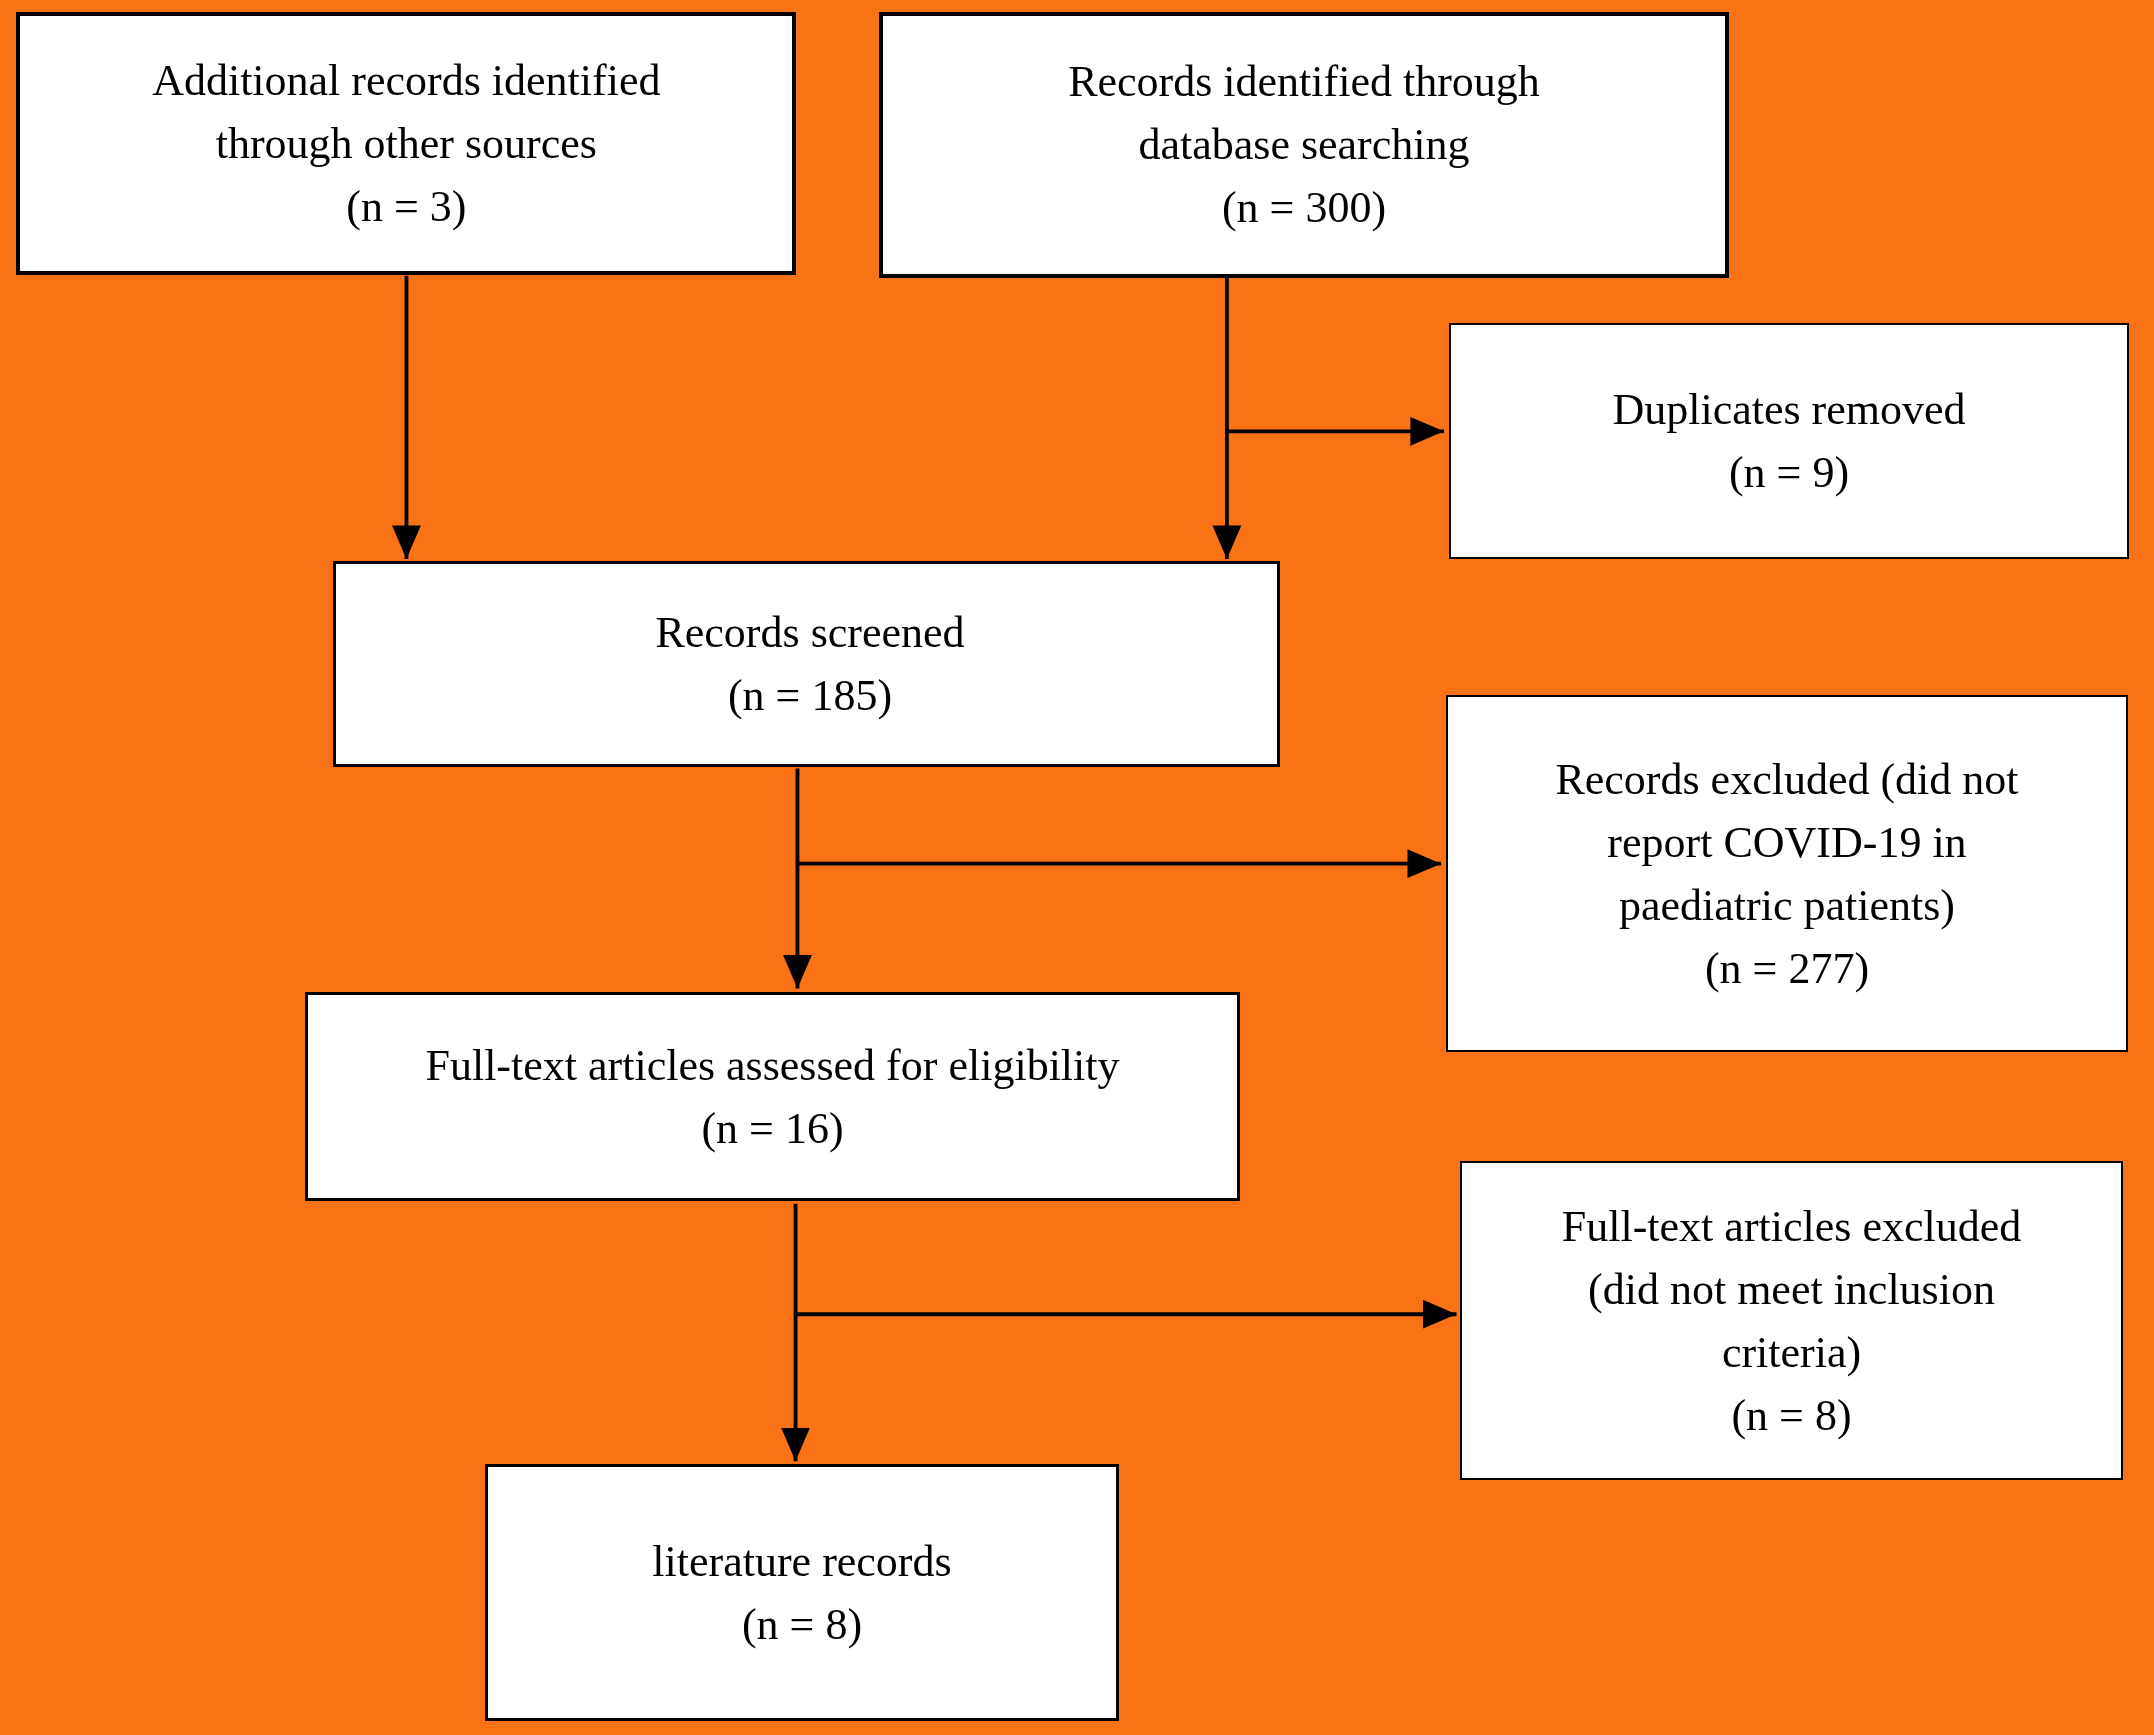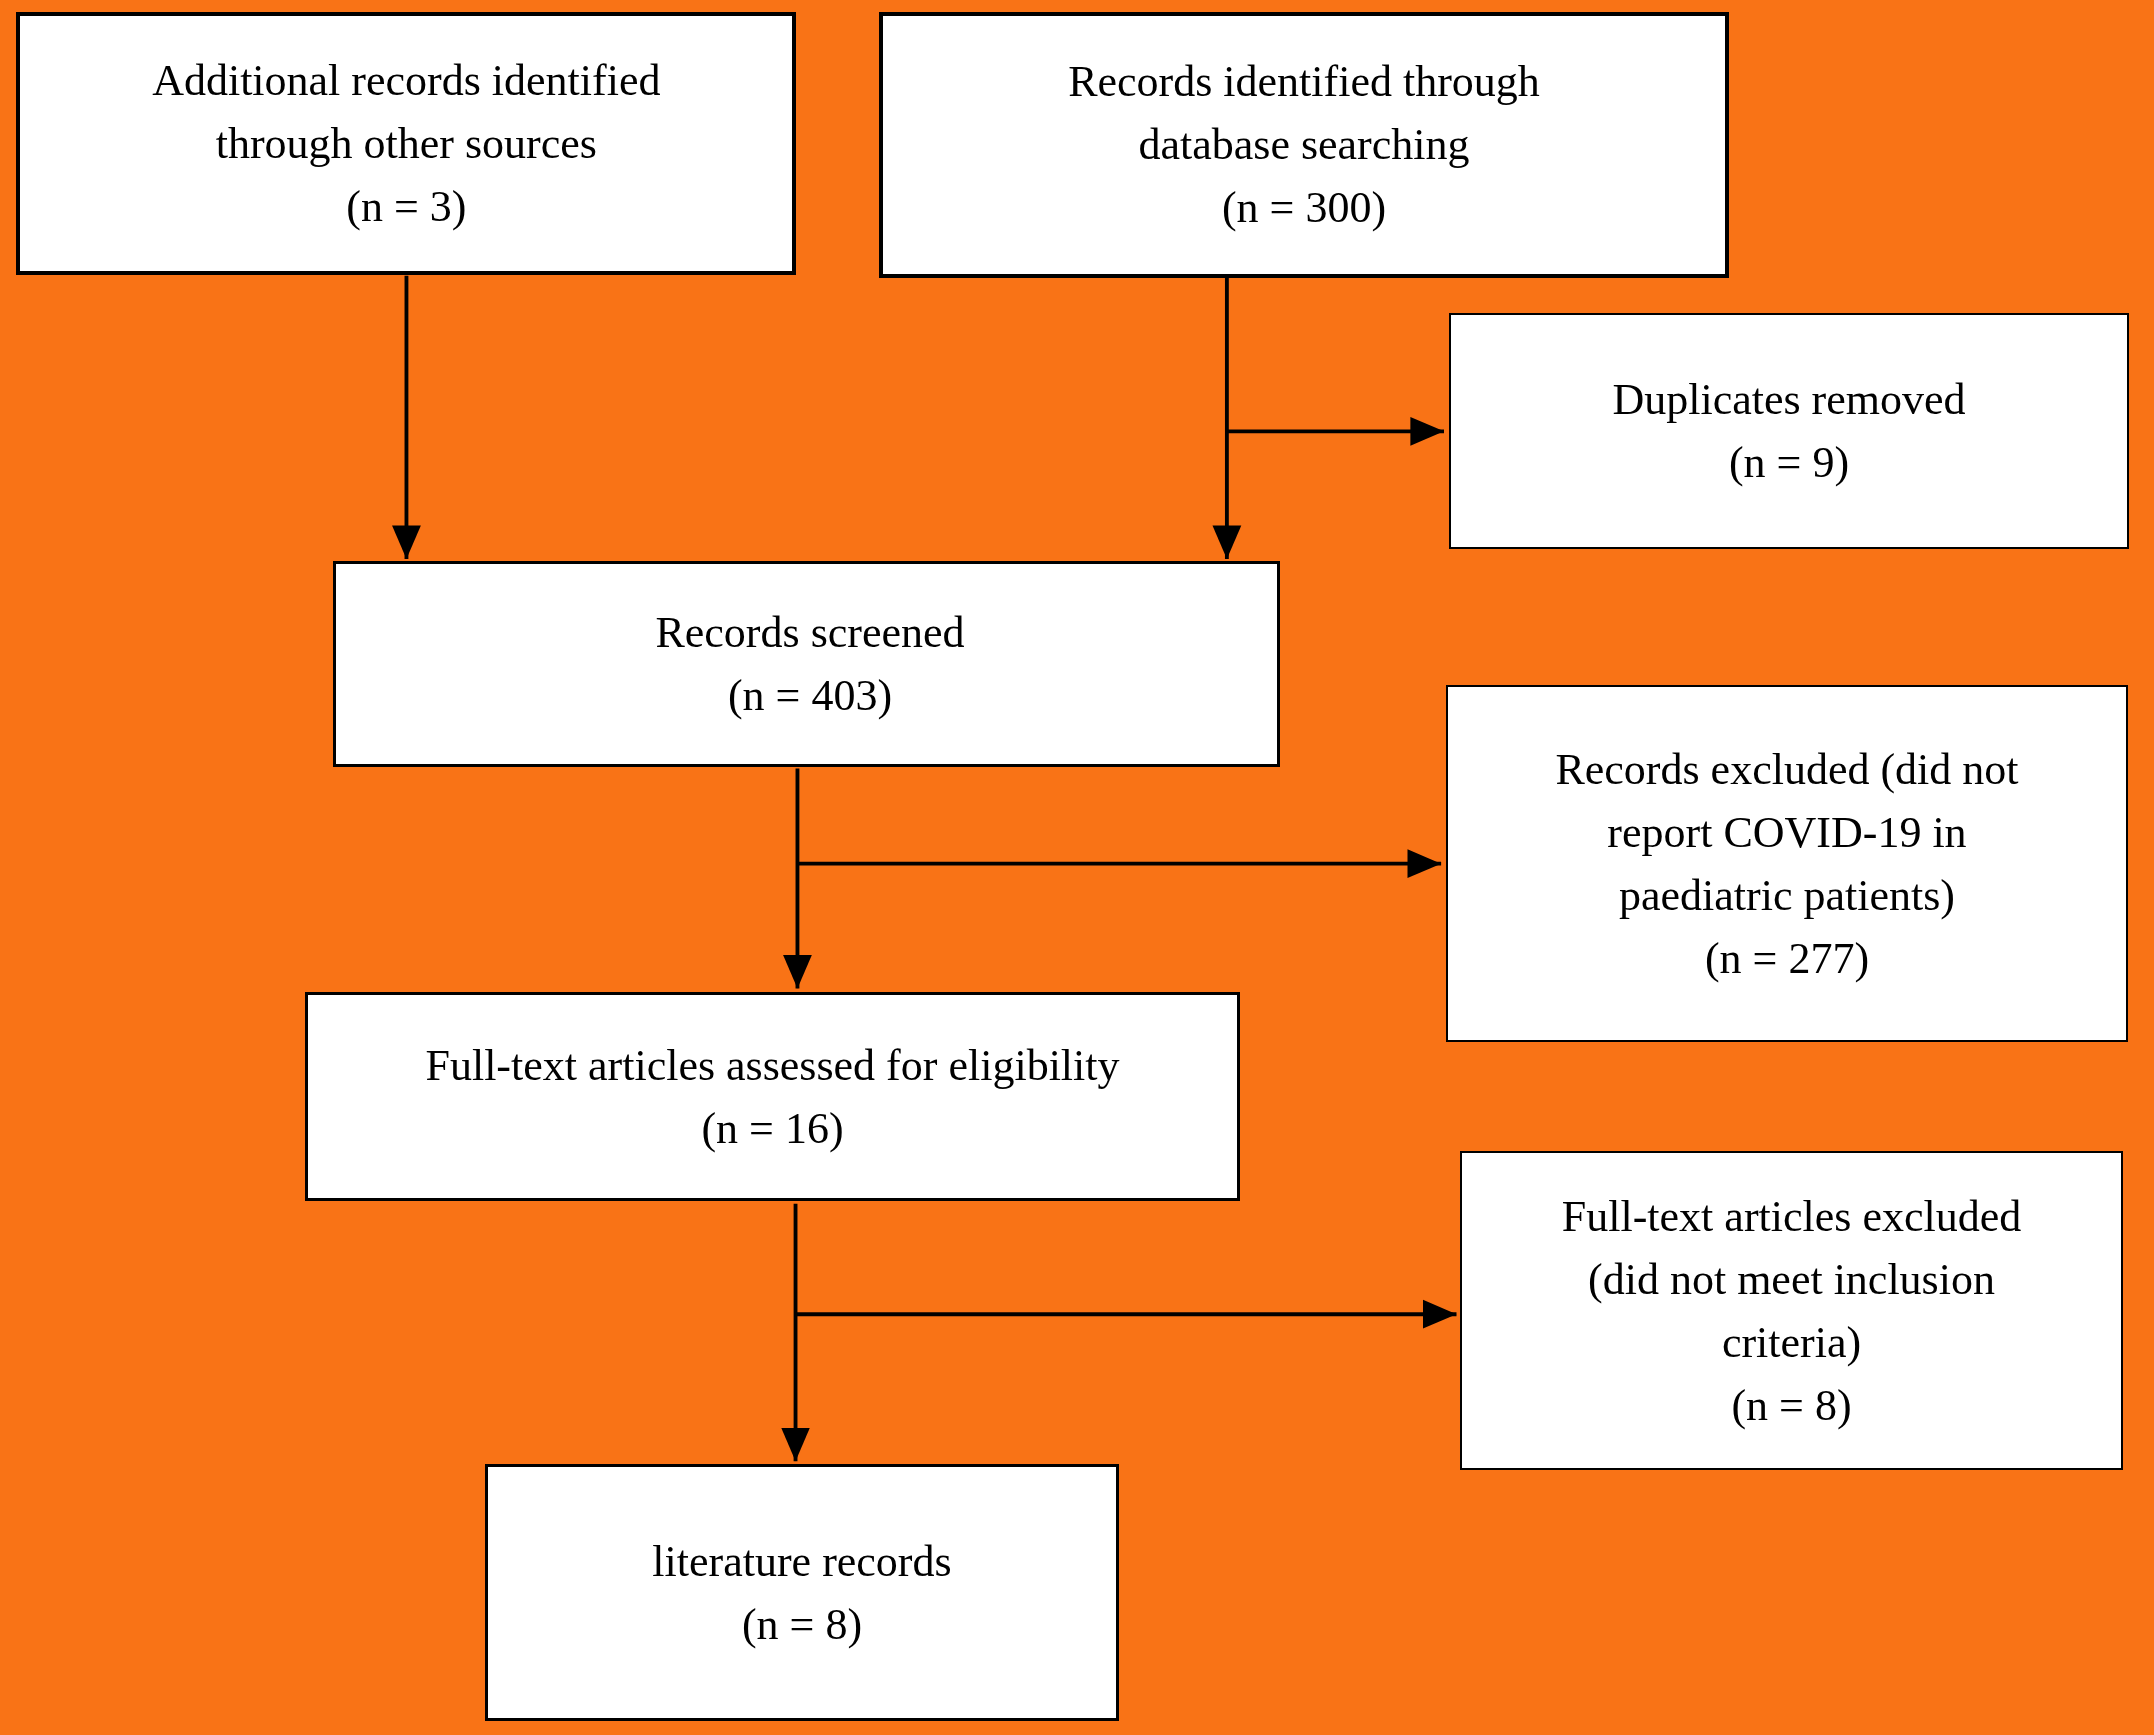--- a/index.html
+++ b/index.html
@@ -33,21 +33,21 @@
     justify-content: center;
     align-items: center;
     text-align: center;
     font-size: 44px;
     line-height: 63px;
   }
   .flow-box .t {
     white-space: nowrap;
   }
   .b5 { border-width: 4.8px; }
-  .b3 { border-width: 2.9px; }
+  .b3 { border-width: 2.9px; margin-top: 10px; }
 </style>
 </head>
 <body>
 
 <div class="canvas">
 
   <svg class="connectors" viewBox="0 0 2243 1806" xmlns="http://www.w3.org/2000/svg">
     <defs>
       <marker id="ah" markerUnits="userSpaceOnUse" markerWidth="36" markerHeight="32" refX="35" refY="16" orient="auto">
         <path d="M0,1 L35,16 L0,31 Z" fill="#000000"></path>
@@ -74,21 +74,21 @@
     <div class="t">(n = 300)</div>
   </div>
 
   <div class="flow-box b3" style="left:1449px; top:313px; width:680px; height:236px;">
     <div class="t">Duplicates removed</div>
     <div class="t">(n = 9)</div>
   </div>
 
   <div class="flow-box" style="left:333px; top:561px; width:947px; height:206px;padding-left:7px;">
     <div class="t">Records screened</div>
-    <div class="t">(n = 403)</div>
+    <div class="t">(n = 185)</div>
   </div>
 
   <div class="flow-box b3" style="left:1446px; top:685px; width:682px; height:357px;">
     <div class="t">Records excluded (did not</div>
     <div class="t">report COVID-19 in</div>
     <div class="t">paediatric patients)</div>
     <div class="t">(n = 277)</div>
   </div>
 
   <div class="flow-box" style="left:305px; top:992px; width:935px; height:209px;">

